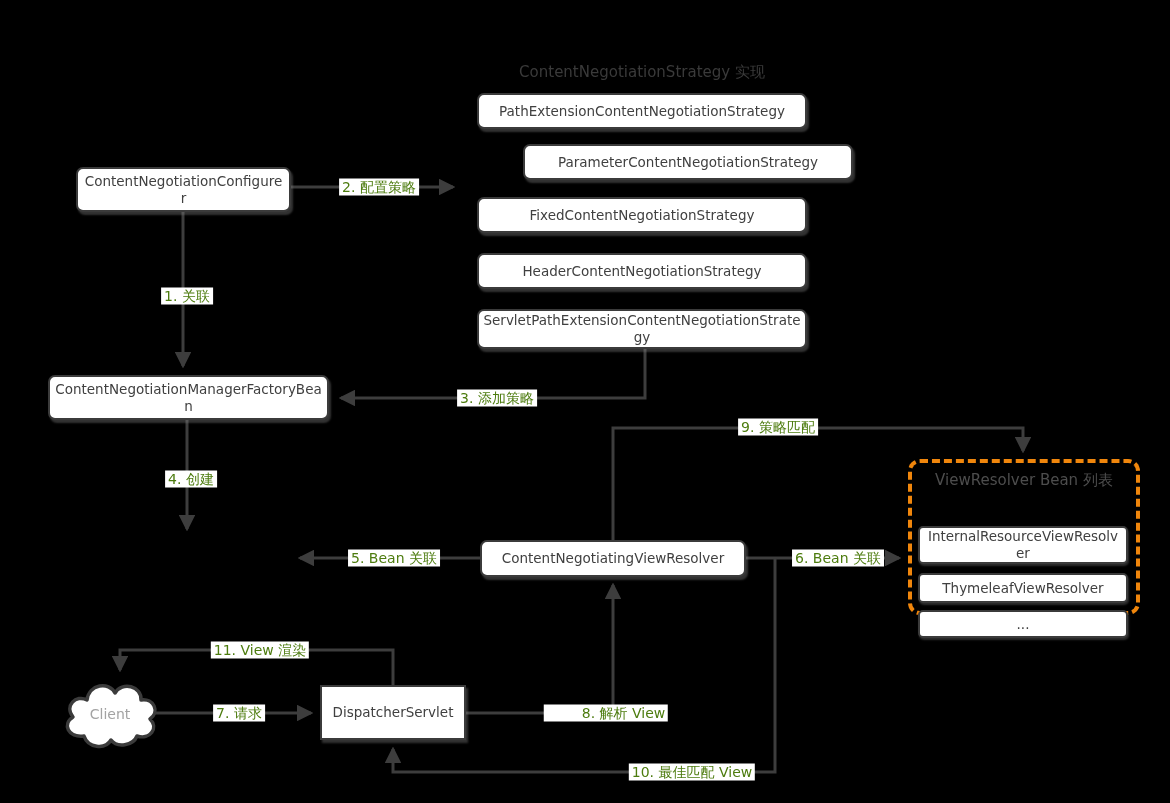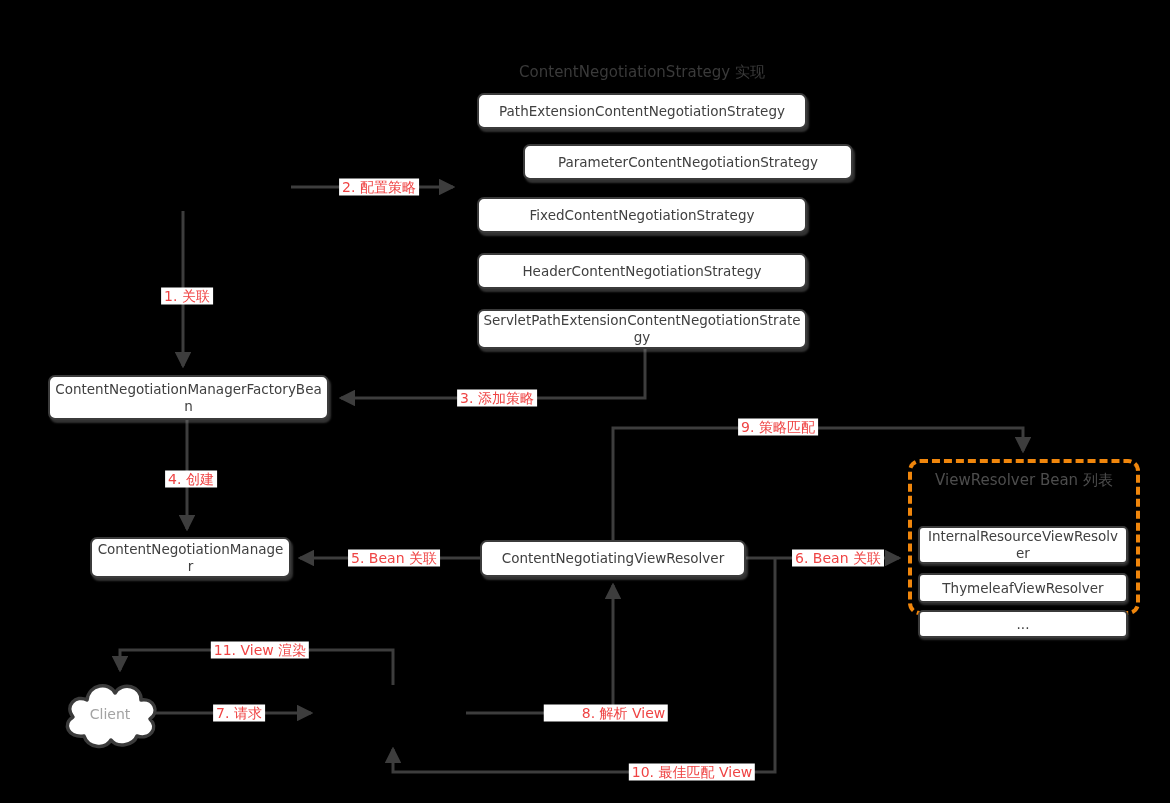--- a/index.html
+++ b/index.html
@@ -9,21 +9,21 @@
   .node{position:absolute;box-sizing:border-box;background:#ffffff;border:2px solid #3b3b3b;
         border-radius:7px;color:#404040;font-size:13.5px;line-height:17px;
         display:flex;align-items:center;justify-content:center;text-align:center;
         word-break:break-all;padding:1px 4px;
         box-shadow:2px 3px 2px rgba(125,125,125,0.40);}
   .node.sharp{border-radius:0;}
   .node.inner{border-radius:5px;box-shadow:1px 2px 2px rgba(125,125,125,0.35);margin-top:32px;}
   .group-title{position:absolute;color:#3a3a3a;font-size:15px;text-align:center;
                white-space:nowrap;transform:translateX(-50%);}
   .edge-label{position:absolute;transform:translate(-50%,-50%);background:#ffffff;
-              color:#ef4444;font-size:14px;line-height:17px;padding:0 3px;white-space:nowrap;z-index:5;}
+              color:#4d7c0f;font-size:14px;line-height:17px;padding:0 3px;white-space:nowrap;z-index:5;}
   .dashed-group{position:absolute;box-sizing:border-box;left:908px;top:459px;width:232px;height:156px;
                 border:4px dashed #f0860c;border-radius:12px;background:transparent;}
   .dashed-group .group-title{position:absolute;left:50%;top:8px;color:#4d4d4d;}
   .cloud-wrap{position:absolute;left:60px;top:674px;width:100px;height:80px;}
   .cloud-wrap svg{position:absolute;left:0;top:0;}
   .cloud-label{position:absolute;left:0;top:0;width:100%;height:100%;display:flex;
                align-items:center;justify-content:center;color:#a3a3a3;font-size:14px;}
 </style>
 </head>
 <body>
@@ -52,22 +52,22 @@
   </svg>
 
   <div class="group-title" style="left:642px;top:63px;">ContentNegotiationStrategy 实现</div>
 
   <div class="node" style="left:477px;top:93px;width:330px;height:36px;">PathExtensionContentNegotiationStrategy</div>
   <div class="node" style="left:477px;top:144px;width:330px;height:36px;margin-left:46px;">ParameterContentNegotiationStrategy</div>
   <div class="node" style="left:477px;top:253px;width:330px;height:36px;">HeaderContentNegotiationStrategy</div>
   <div class="node" style="left:477px;top:197px;width:330px;height:36px;">FixedContentNegotiationStrategy</div>
   <div class="node" style="left:477px;top:309px;width:330px;height:40px;">ServletPathExtensionContentNegotiationStrategy</div>
 
+  <div class="node" style="left:76px;top:167px;width:215px;height:45px;">ContentNegotiationConfigurer</div>
   <div class="node" style="left:48px;top:375px;width:281px;height:45px;">ContentNegotiationManagerFactoryBean</div>
-  <div class="node" style="left:90px;top:537px;width:201px;height:41px;">ContentNegotiationManager</div>
 
   <div class="node" style="left:480px;top:540px;width:266px;height:37px;">ContentNegotiatingViewResolver</div>
 
   <div class="dashed-group">
     <div class="group-title">ViewResolver Bean 列表</div>
     <div class="node inner" style="left:6px;top:31px;width:210px;height:38px;">InternalResourceViewResolver</div>
     <div class="node inner" style="left:6px;top:78px;width:210px;height:30px;">ThymeleafViewResolver</div>
     <div class="node inner" style="left:6px;top:115px;width:210px;height:28px;">...</div>
   </div>
 
@@ -79,20 +79,21 @@
                C 29 10, 49 7, 55 19
                C 62 7, 82 12, 81 26
                C 94 24, 100 38, 90 45
                C 99 54, 90 66, 77 62
                C 73 72, 57 74, 51 66
                C 45 76, 28 74, 24 62 Z" fill="#ffffff" stroke="#3b3b3b" stroke-width="3.5" stroke-linejoin="round"></path>
     </svg>
     <div class="cloud-label">Client</div>
   </div>
 
+  <div class="node sharp" style="left:320px;top:685px;width:146px;height:55px;">DispatcherServlet</div>
 
   <div class="edge-label" style="left:187px;top:296px;">1. 关联</div>
   <div class="edge-label" style="left:379px;top:187px;">2. 配置策略</div>
   <div class="edge-label" style="left:497px;top:398px;">3. 添加策略</div>
   <div class="edge-label" style="left:191px;top:479px;">4. 创建</div>
   <div class="edge-label" style="left:394px;top:558px;">5. Bean 关联</div>
   <div class="edge-label" style="left:838px;top:558px;">6. Bean 关联</div>
   <div class="edge-label" style="left:239px;top:713px;">7. 请求</div>
   <div class="edge-label" style="left:606px;top:713px;padding-left:38px;">8. 解析 View</div>
   <div class="edge-label" style="left:778px;top:427px;">9. 策略匹配</div>

